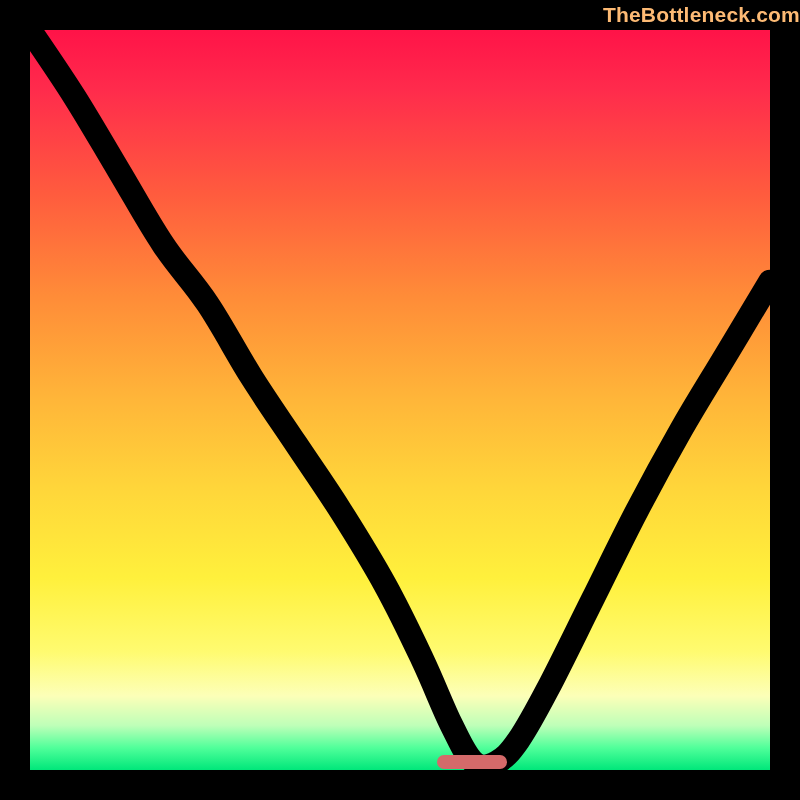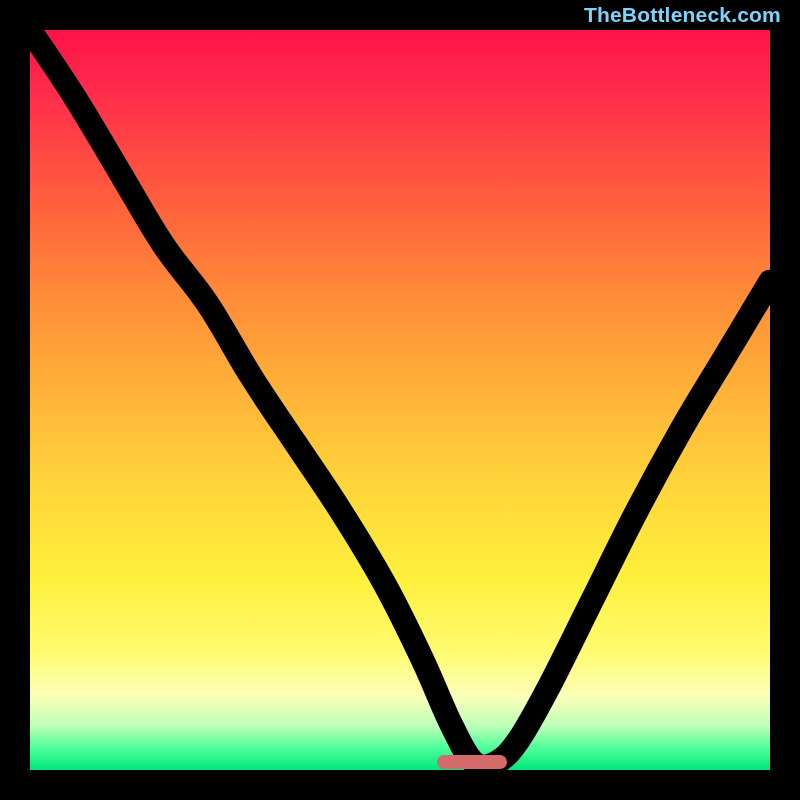--- a/index.html
+++ b/index.html
@@ -47,23 +47,23 @@
   }
   .marker {
     position: absolute;
     height: 14px;
     border-radius: 7px;
     background: #d46a6a;
   }
   .watermark {
     position: absolute;
     top: 4px;
-    right: 19px;
+    right: 0;
     font: 600 21px/1 Arial, Helvetica, sans-serif;
-    color: #7dd3fc;
+    color: #fdba74;
     letter-spacing: 0.2px;
   }
 </style>
 </head>
 <body>
 
 <div class="frame">
   <div class="plot-area">
     <svg class="curve" viewBox="0 0 100 100" preserveAspectRatio="none">
       <path d="M 0 0 C 1.08 1.6199999999999999, 3.84 5.58, 6 9 C 8.16 12.42, 9.84 15.4, 12 19 C 14.16 22.6, 15.84 25.76, 18 29 C 20.16 32.24, 21.84 33.76, 24 37 C 26.16 40.24, 27.84 43.58, 30 47 C 32.16 50.42, 33.84 52.76, 36 56 C 38.16 59.24, 39.84 61.58, 42 65 C 44.16 68.42, 46.02 71.4, 48 75 C 49.98 78.6, 51.38 81.58, 53 85 C 54.62 88.42, 55.739999999999995 91.48, 56.99999999999999 94 C 58.25999999999999 96.52, 58.92 98.1, 60 99 C 61.08 99.9, 61.92 99.54, 63 99 C 64.08 98.46, 64.74 97.8, 66 96 C 67.26 94.2, 68.2 92.42, 70 89 C 71.8 85.58, 73.84 81.32, 76 77 C 78.16 72.68, 79.84 69.14, 82 65 C 84.16 60.86, 85.84 57.78, 88 54 C 90.16 50.22, 91.84 47.599999999999994, 94 43.99999999999999 C 96.16 40.39999999999999, 98.92 35.8, 100 34"></path>

